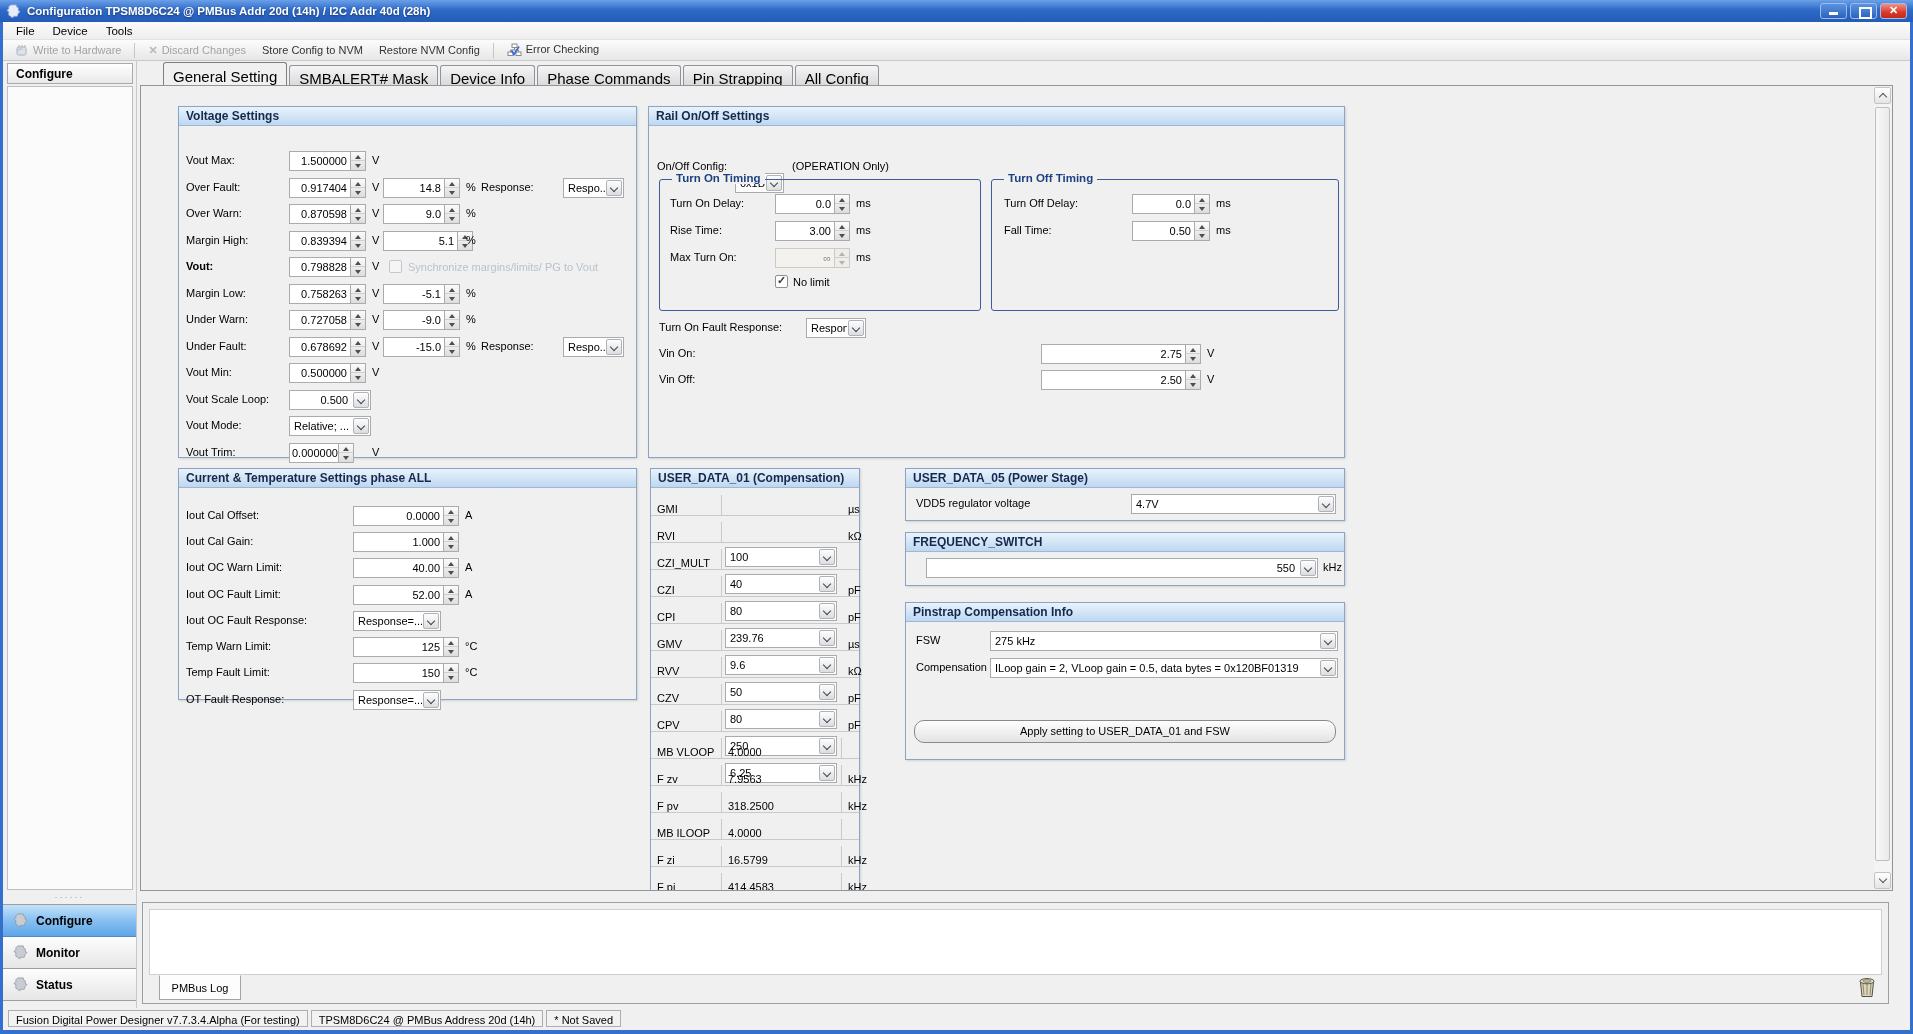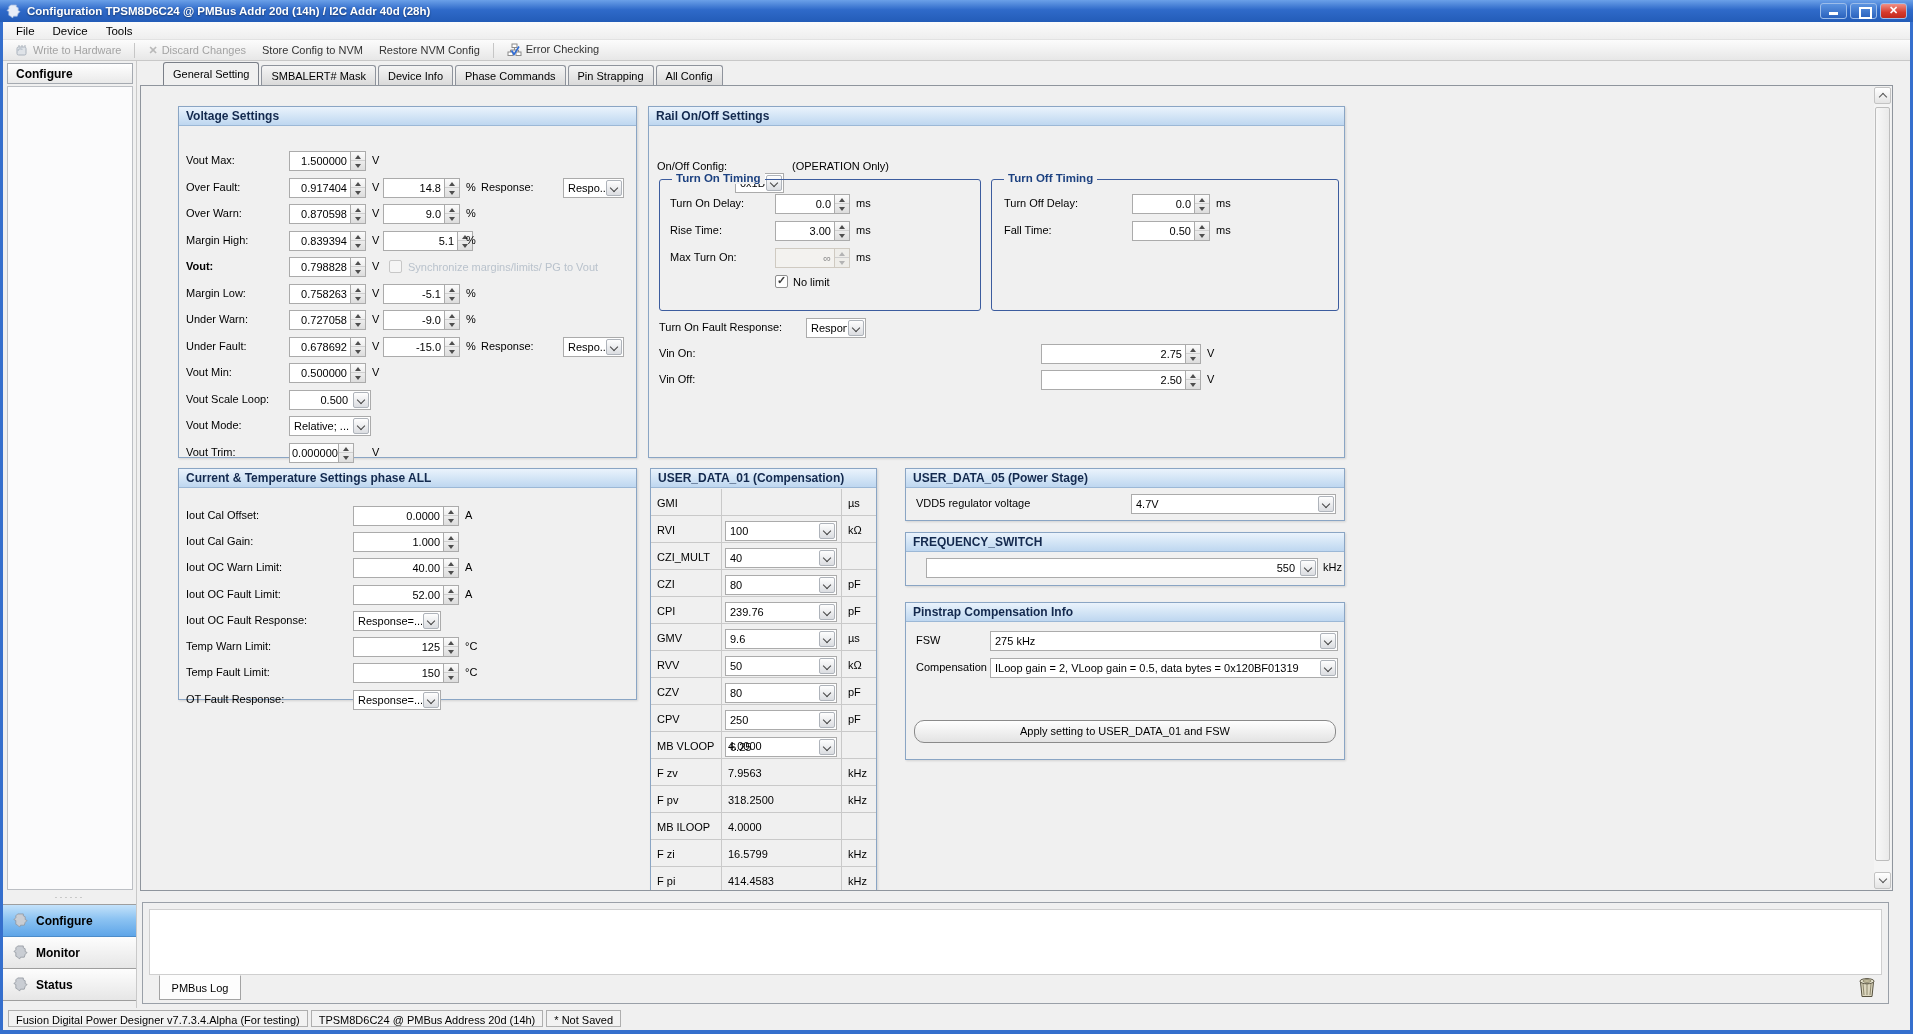--- a/index.html
+++ b/index.html
@@ -36,21 +36,21 @@
   .sidebar-title { position:absolute; left:4px; right:3px; top:2px; height:21px; border:1px solid #a5aab1; background:linear-gradient(#ffffff,#e9e9e9); font-weight:bold; font-size:12px; padding:3px 0 0 8px; }
   .sidebar-panel { position:absolute; left:4px; right:3px; top:25px; height:804px; border:1px solid #bcbfc4; background:#fbfbfc; }
   .sidebar-splitter { position:absolute; left:0; right:0; top:832px; height:11px; text-align:center; color:#9a9a9a; font-size:9px; letter-spacing:2px; line-height:8px; }
   .nav { position:absolute; left:0; right:0; top:843px; border-top:1px solid #9e9e9e; }
   .nav-item { height:32px; border-bottom:1px solid #9e9e9e; background:linear-gradient(#fdfdfd,#e6e6e6); display:flex; align-items:center; gap:8px; padding-left:10px; font-size:12px; font-weight:bold; }
   .nav-item.selected { background:linear-gradient(#c4e2fa,#8cc3f2 45%,#5ea5e8); border-bottom-color:#4d8cc9; }
   .ti-icon { width:15px; height:15px; flex:0 0 auto; }
 
   .main { position:absolute; left:134px; top:0; right:0; height:100%; }
   .tabbar { position:absolute; left:3px; top:1px; height:23px; display:flex; align-items:flex-end; padding-left:23px; }
-  .tab { height:20px; padding:4px 9px 0; margin-right:2px; border:1px solid #8e939c; border-bottom:none; border-radius:3px 3px 0 0; background:linear-gradient(#f5f5f5,#dadada); font-size:11px; white-space:nowrap; }
+  .tab { height:20px; padding:4px 9px 0; margin-right:2px; border:1px solid #8e939c; border-bottom:none; border-radius:3px 3px 0 0; background:linear-gradient(#f5f5f5,#dadada); font-size:15px; white-space:nowrap; }
   .tab.active { height:23px; padding-top:5px; background:#f0f0f0; position:relative; z-index:3; border-color:#7a7f88; }
 
   .viewport { position:absolute; left:3px; top:24px; width:1753px; height:806px; border:1px solid #8f959d; background:#f0f0f0; overflow:hidden; z-index:1; }
 
   
   .vscroll { position:absolute; right:1px; top:1px; bottom:1px; width:17px; background:#f4f4f4; }
   .sb-btn { position:absolute; left:0; width:17px; height:17px; border:1px solid #c3c3c3; border-radius:2px; background:linear-gradient(#ffffff,#e4e4e4); }
   .sb-btn.up { top:0; } .sb-btn.down { bottom:0; }
   .sb-btn.up::after, .sb-btn.down::after { content:''; position:absolute; left:5px; width:5px; height:5px; border-right:1.4px solid #555; border-bottom:1.4px solid #555; }
   .sb-btn.up::after { top:6px; transform:rotate(-135deg); }
@@ -91,21 +91,21 @@
   .cb { position:absolute; width:13px; height:13px; border:1px solid #8f8f8f; border-radius:2px; background:#fff; }
   .cb.checked::after { content:'✓'; position:absolute; left:1px; top:-1px; font-size:11px; font-weight:bold; color:#3c3c3c; line-height:11px; }
   .cb.dis { border-color:#c7c7c7; background:#f5f5f5; }
 
   
   .group { position:absolute; border:1px solid #40movie; border:1px solid #3c5c9e; border-radius:3px; }
   .group-title { position:absolute; top:-8px; left:12px; background:#f0f0f0; padding:0 4px; font-weight:bold; font-size:11.5px; color:#1c4180; white-space:nowrap; }
 
   
   .udtable { position:absolute; left:0; right:0; top:20px; }
-  .trow { height:27px; border-bottom:1px solid #c9c9c9; display:flex; }
+  .trow { height:27px; border-bottom:1px solid #c9c9c9; display:flex;align-items:flex-end; }
   .tn { width:71px; flex:0 0 auto; border-right:1px solid #c9c9c9; padding:8px 0 0 6px; white-space:nowrap; }
   .tv { width:120px; flex:0 0 auto; border-right:1px solid #c9c9c9; position:relative; padding:8px 0 0 6px; }
   .tu { flex:1; padding:8px 0 0 6px; }
   .tv .combo { left:3px; top:3px; width:112px;margin-top:29px; }
   .tv.hascombo { padding:0; }
 
   .apply-btn { position:absolute; border:1px solid #8a8a8a; border-radius:10px; background:linear-gradient(#fefefe,#e3e3e3); text-align:center; padding-top:4px; font-size:11px; }
 
   
   .logbox { position:absolute; left:5px; top:841px; width:1747px; height:102px; border:1px solid #9aa0a8; background:#f0f0f0; }
@@ -547,21 +547,21 @@
               </span>
             <span class="lb" style="left:286px;top:177px">°C</span>
             <span class="lb" style="left:7px;top:204px">OT Fault Response:</span>
             <span class="combo" style="left:174px;top:201px;width:88px">
                 <span class="cv">Response=...</span>
                 <span class="cbtn"></span>
               </span>
           </div>
         </div>
 
-        <div class="panel" style="left:509px;top:382px;width:227px;height:470px">
+        <div class="panel" style="left:509px;top:382px;width:210px;height:470px">
           <div class="panel-h">USER_DATA_01 (Compensation)</div>
           <div class="udtable">
             <div class="trow">
                 <span class="tn">GMI</span>
                 <span class="tv hascombo">
                   <span class="combo">
                     <span class="cv">100</span>
                     <span class="cbtn"></span>
                   </span>
                 </span>

